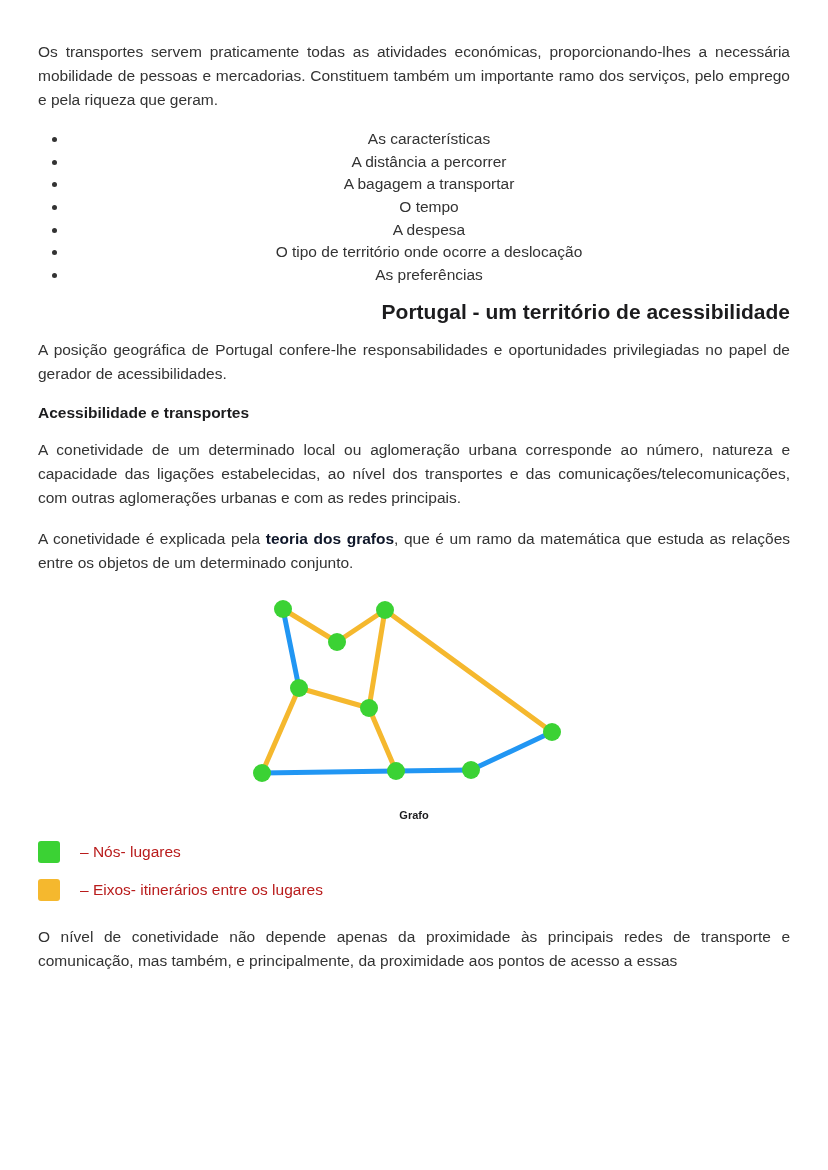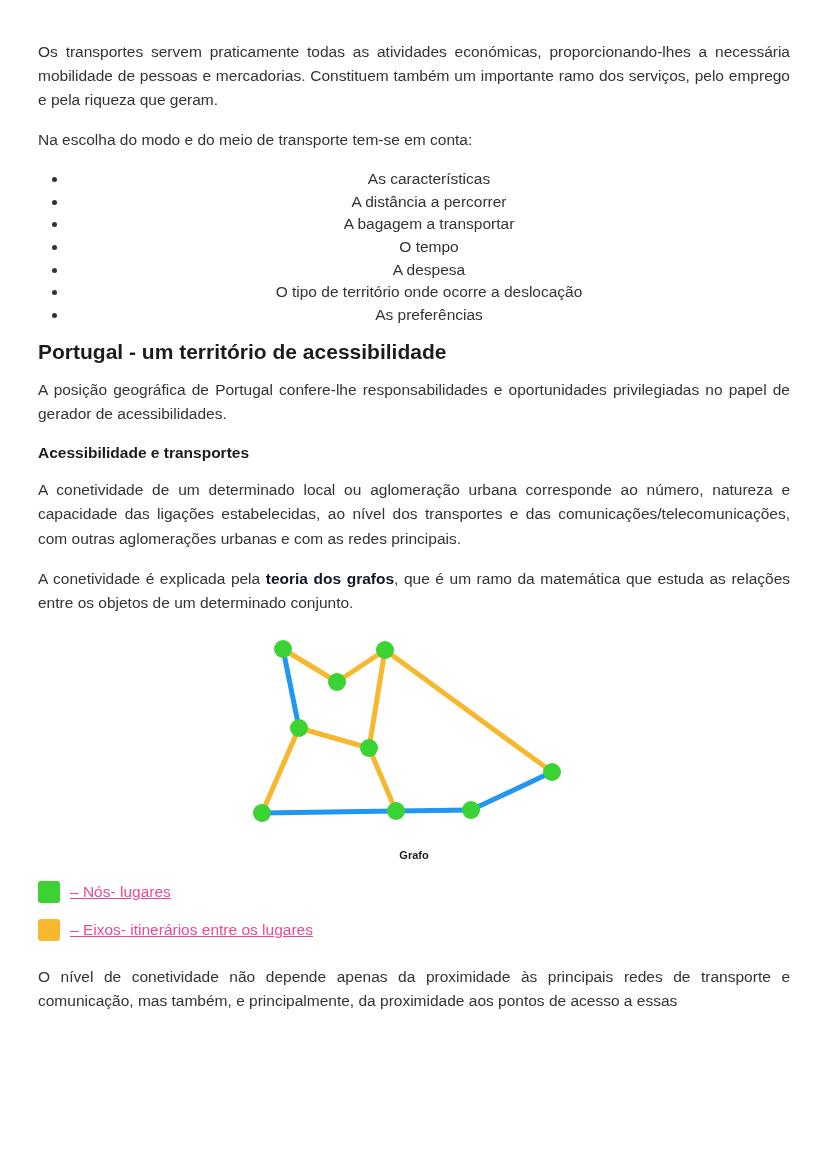--- a/index.html
+++ b/index.html
@@ -26,20 +26,21 @@
     font-size: 15.5px;
     line-height: 1.46;
     text-align: center;
   }
   .bullet-list li { margin: 0; }
   .section-title {
     font-size: 21px;
     font-weight: bold;
     color: #1c1c1e;
     margin: 10px 0 14px 0;
+    text-align: right;
   }
   .subsection-title {
     font-size: 15.5px;
     font-weight: bold;
     color: #1c1c1e;
     margin: 18px 0 16px 0;
   }
   figure.graph-figure {
     margin: 18px 0 20px 0;
     text-align: center;
@@ -60,34 +61,32 @@
   }
   .swatch {
     display: inline-block;
     width: 22px;
     height: 22px;
     border-radius: 3px;
     flex: 0 0 auto;
   }
   .legend-label {
     font-size: 15.5px;
-    margin-left: 10px;
-    color: #ec4899;
-    text-decoration: underline;
+    margin-left: 20px;
+    color: #b91c1c;
   }
   strong { color: #0f172a; }
 </style>
 </head>
 <body>
 
 <div class="page">
 
   <p class="para">Os transportes servem praticamente todas as atividades económicas, proporcionando-lhes a necessária mobilidade de pessoas e mercadorias. Constituem também um importante ramo dos serviços, pelo emprego e pela riqueza que geram.</p>
 
-  <p class="para">Na escolha do modo e do meio de transporte tem-se em conta:</p>
 
   <ul class="bullet-list" id="choice-list">
       <li>As características</li>
       <li>A distância a percorrer</li>
       <li>A bagagem a transportar</li>
       <li>O tempo</li>
       <li>A despesa</li>
       <li>O tipo de território onde ocorre a deslocação</li>
       <li>As preferências</li>
     </ul>

